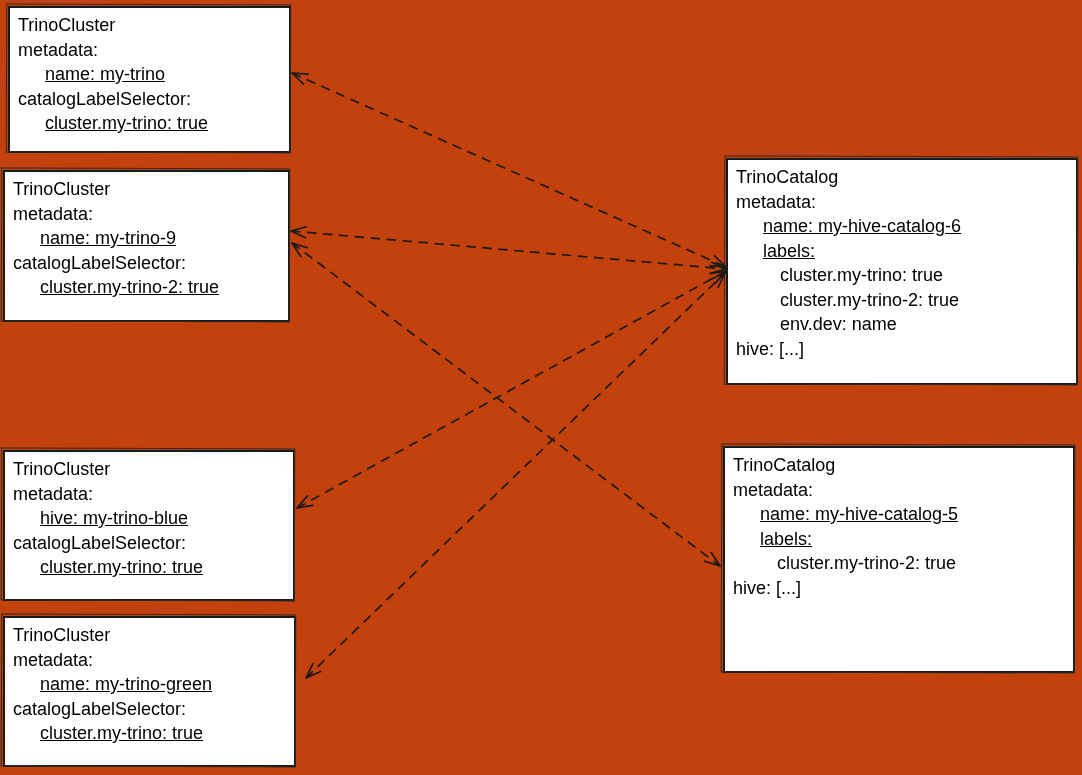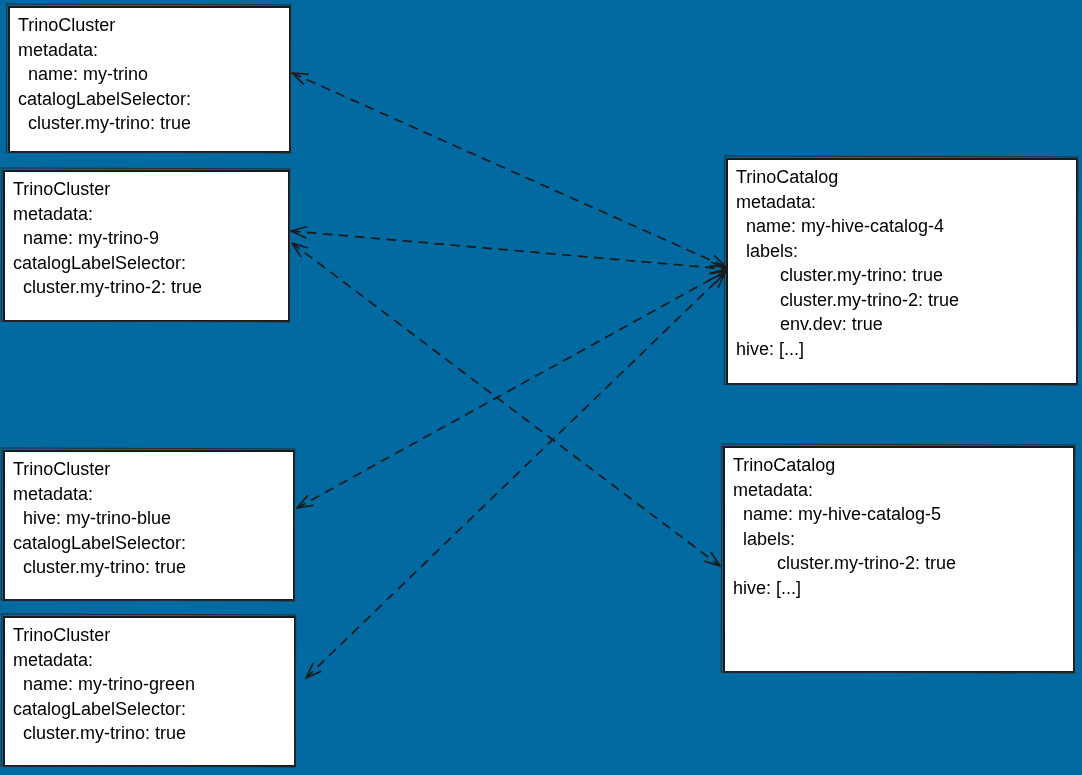--- a/index.html
+++ b/index.html
@@ -1,19 +1,19 @@
 <!DOCTYPE html>
 <html><head>
 <meta charset="utf-8">
 <style>
   html,body{margin:0;padding:0;background:#ffffff;}
   #canvas{
     position:relative;
     width:1082px;height:775px;
-    background:#0369a1;
+    background:#c2410c;
     font-family:"Liberation Sans", sans-serif;
     overflow:hidden;
   }
   .box{
     position:absolute;
     box-sizing:border-box;
     background:#ffffff;
     border:2px solid #1a1a1a;
     color:#000000;
     font-size:18px;
@@ -24,21 +24,21 @@
   
   .box::after{
     content:"";
     position:absolute;
     left:-4px;top:-4px;right:-2px;bottom:-2px;
     border:1px solid #2b2b2b;
     transform:rotate(.18deg);
     pointer-events:none;
   }
   .ln{white-space:nowrap;padding-left:8px;}
-  .i1{padding-left:18px;}
+  .i1{padding-left:35px;text-decoration:underline;}
   .i2{padding-left:52px;}
 
   #box-trino {left:8px;  top:6px;   width:283px;height:147px;}
   #box-trino2{left:3px;  top:170px; width:287px;height:152px;}
   #box-blue  {left:3px;  top:450px; width:292px;height:151px;}
   #box-green {left:3px;  top:616px; width:293px;height:151px;}
   #box-cat1  {left:726px;top:158px; width:352px;height:227px;}
   #box-cat2  {left:723px;top:446px; width:352px;height:227px;}
 
   #edges{
@@ -83,25 +83,25 @@
     <div class="ln">TrinoCluster</div>
     <div class="ln">metadata:</div>
     <div class="ln i1">name: my-trino-green</div>
     <div class="ln">catalogLabelSelector:</div>
     <div class="ln i1">cluster.my-trino: true</div>
   </div>
 
   <div class="box" id="box-cat1">
     <div class="ln">TrinoCatalog</div>
     <div class="ln">metadata:</div>
-    <div class="ln i1">name: my-hive-catalog-4</div>
+    <div class="ln i1">name: my-hive-catalog-6</div>
     <div class="ln i1">labels:</div>
     <div class="ln i2">cluster.my-trino: true</div>
     <div class="ln i2">cluster.my-trino-2: true</div>
-    <div class="ln i2">env.dev: true</div>
+    <div class="ln i2">env.dev: name</div>
     <div class="ln">hive: [...]</div>
   </div>
 
   <div class="box" id="box-cat2">
     <div class="ln">TrinoCatalog</div>
     <div class="ln">metadata:</div>
     <div class="ln i1">name: my-hive-catalog-5</div>
     <div class="ln i1">labels:</div>
     <div class="ln i2">cluster.my-trino-2: true</div>
     <div class="ln">hive: [...]</div>

